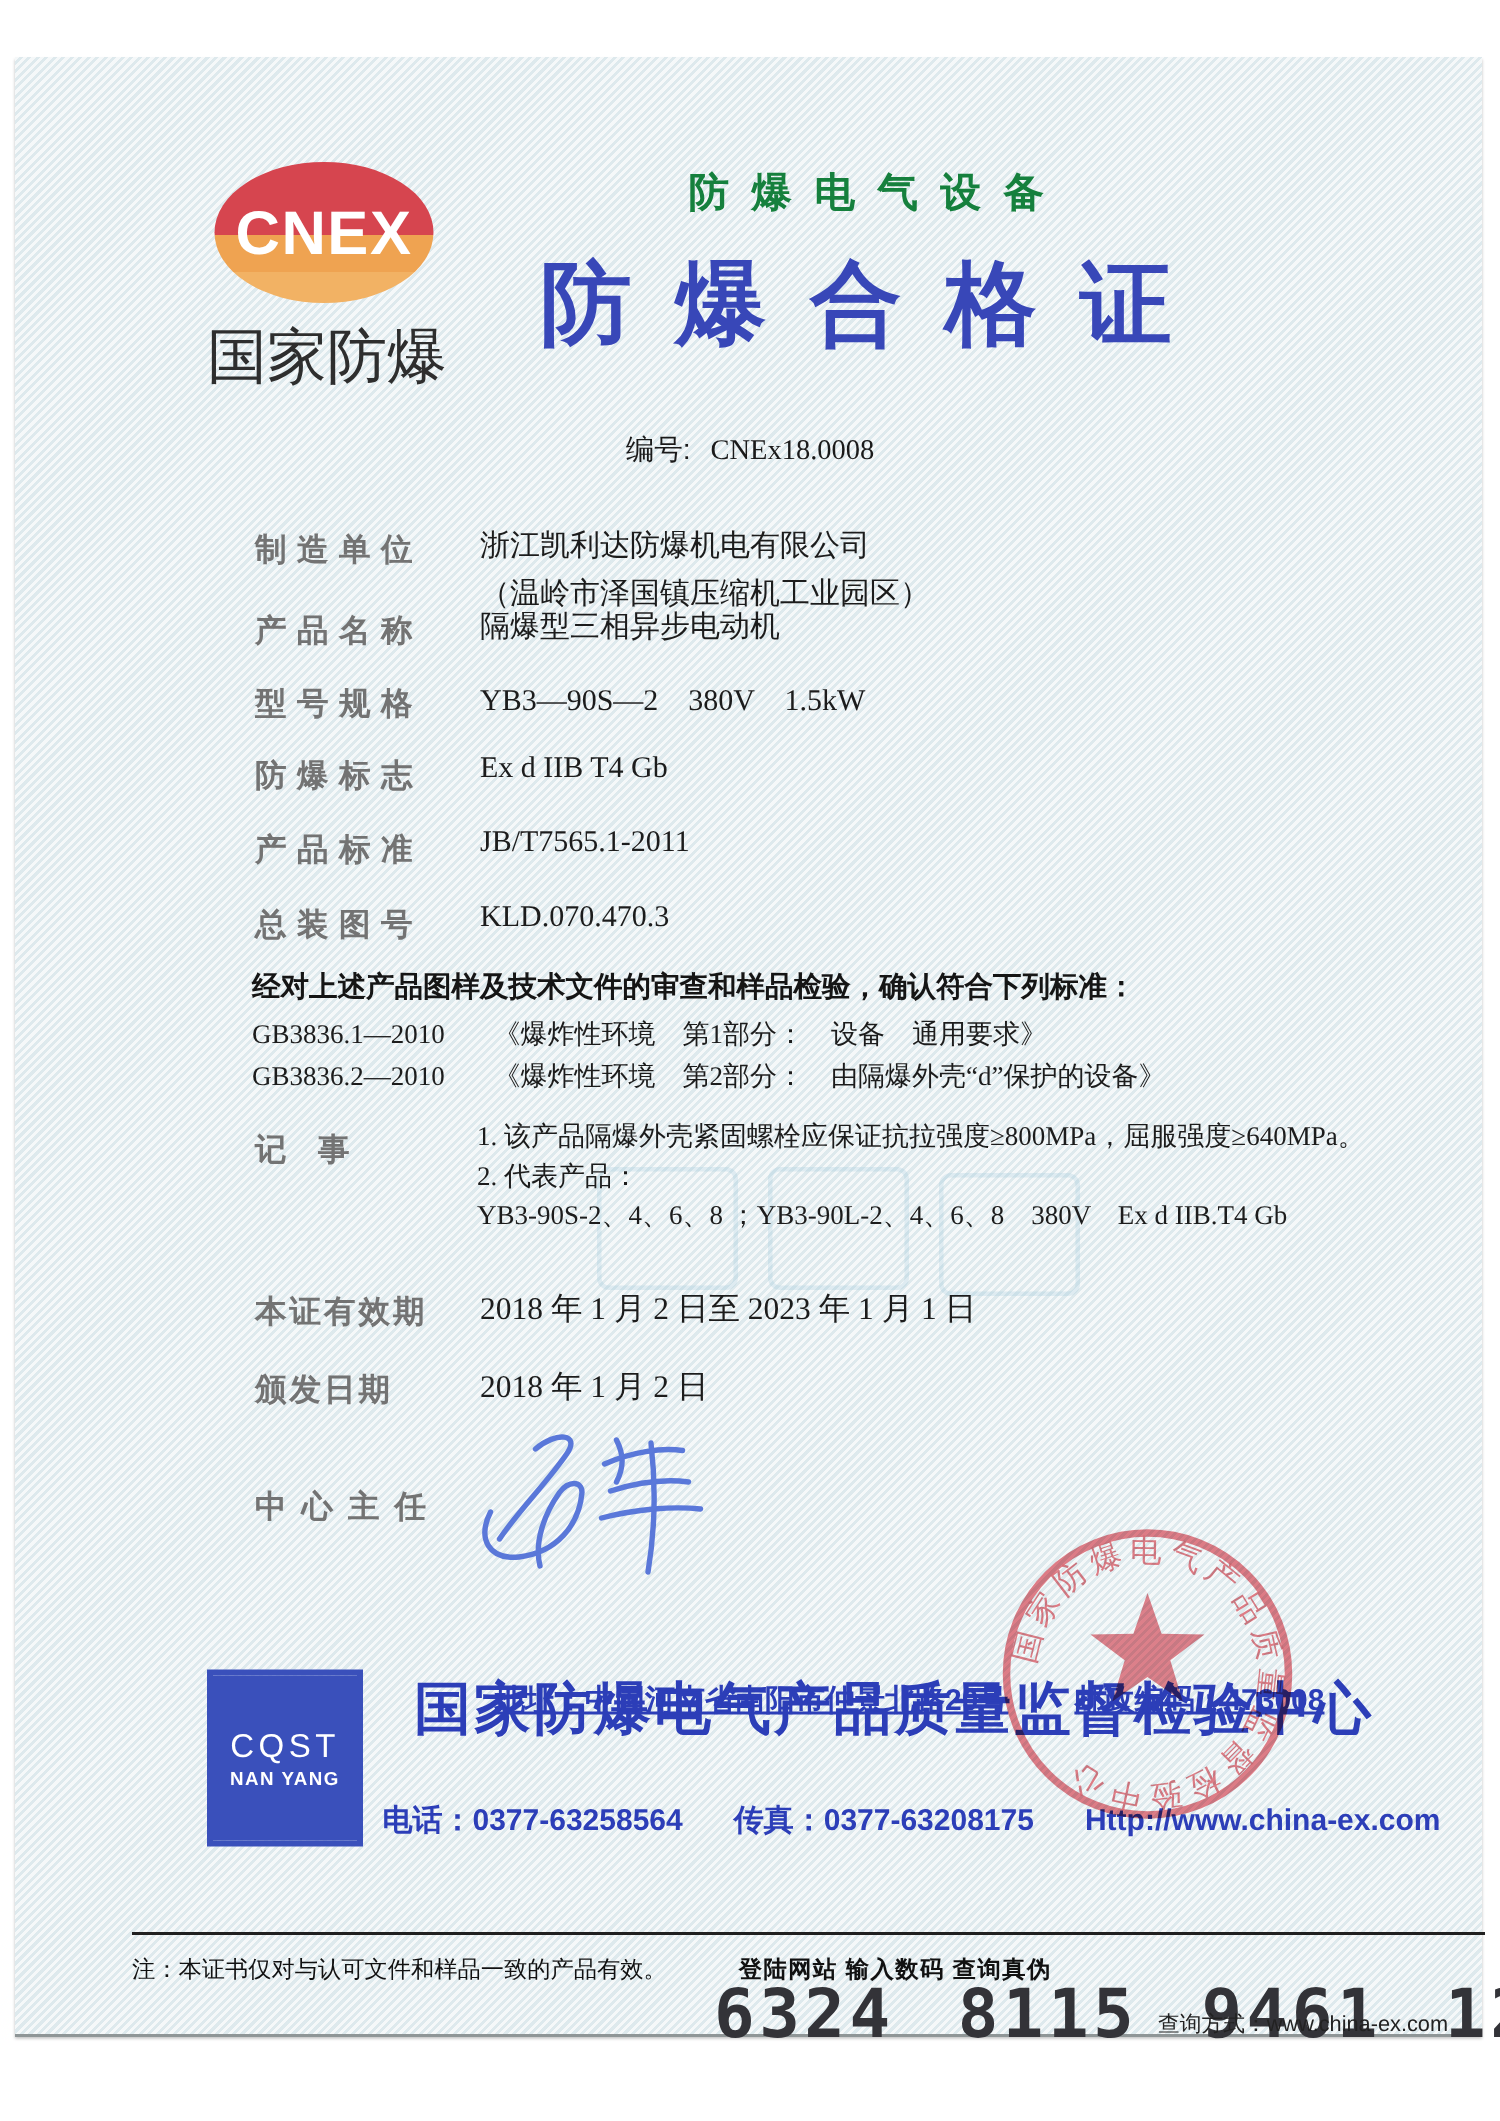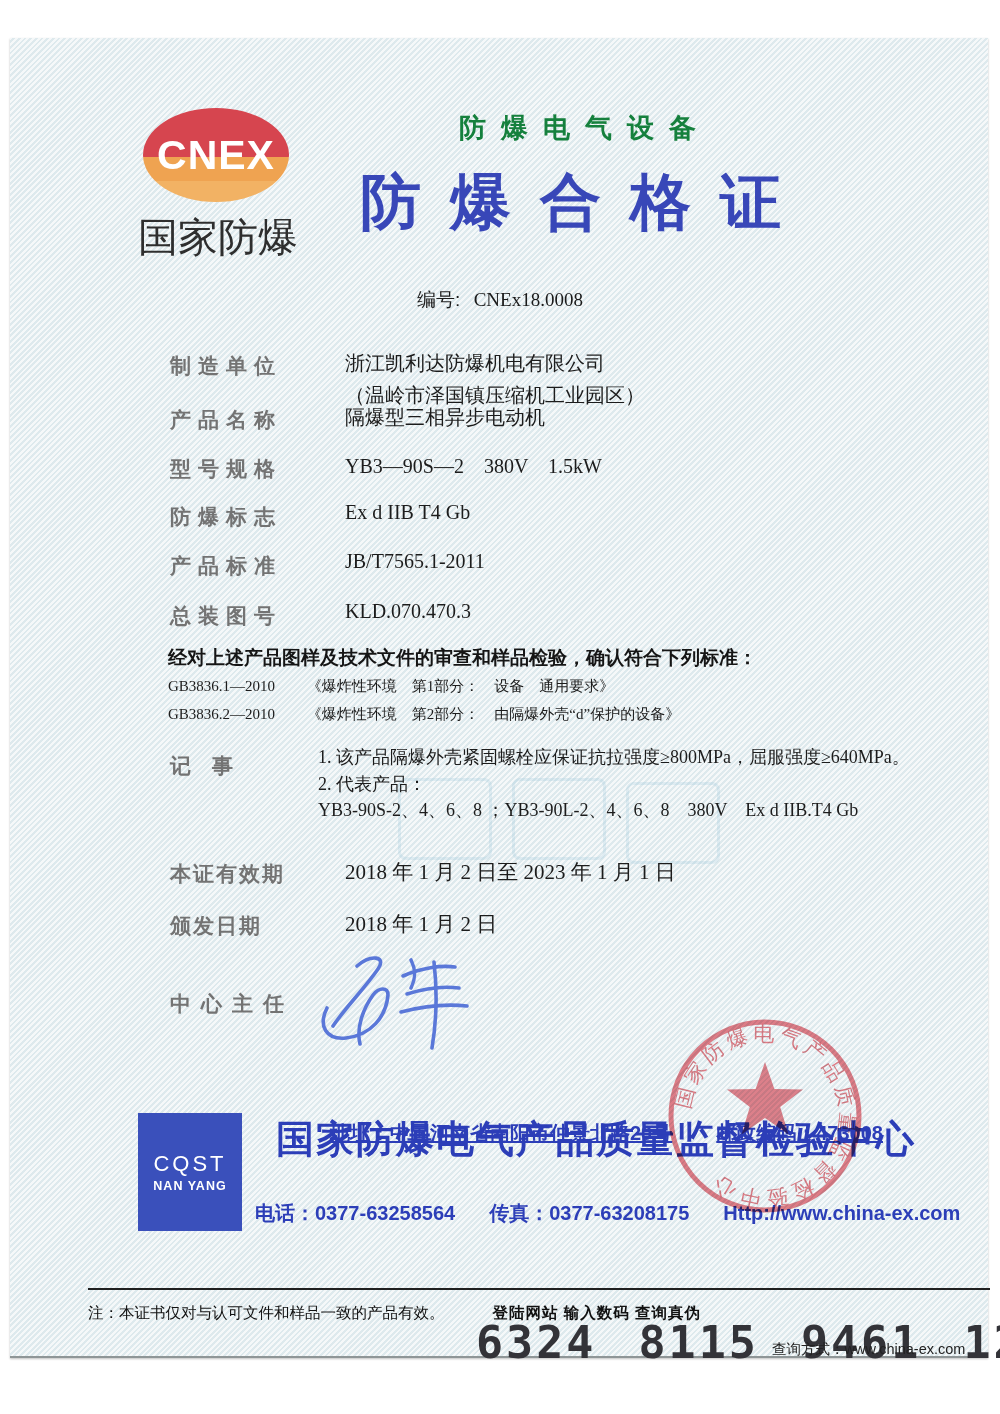--- a/index.html
+++ b/index.html
@@ -32,24 +32,24 @@
     display:flex;align-items:center;justify-content:center;
   }
   .cnex-text{color:#fff;font-weight:bold;font-size:41px;letter-spacing:1px;font-family:"Liberation Sans",sans-serif;}
   .cnex-caption{left:133px;top:210px;width:170px;text-align:center;font-size:40px;color:#2e2e2e;}
   .doc-subtitle{left:340px;top:110px;width:490px;text-align:center;font-size:27px;font-weight:bold;letter-spacing:15px;color:#15803d;}
   .doc-title{left:320px;top:162px;width:530px;text-align:center;font-size:61px;font-weight:bold;letter-spacing:29px;color:var(--title-blue);}
   .cert-no{left:300px;top:287px;width:400px;text-align:center;font-size:19px;color:#1a1a1a;}
   .cert-no .val{font-family:"Liberation Serif",serif;margin-left:8px;}
   
   .flabel{left:170px;font-size:21px;font-weight:bold;letter-spacing:7px;color:#737373;white-space:nowrap;}
-  .fval{left:320px;font-size:20px;font-family:"Liberation Serif",serif;color:#1c1c1c;white-space:nowrap;margin-left:25px;}
+  .fval{left:320px;font-size:20px;font-family:"Liberation Serif",serif;color:#1c1c1c;white-space:nowrap;}
   
   .intro{left:168px;top:645px;font-size:19px;font-weight:bold;color:#151515;white-space:nowrap;}
-  .std{left:168px;font-size:15px;font-family:"Liberation Serif",serif;color:#1c1c1c;white-space:nowrap;}
+  .std{left:168px;font-size:18px;font-family:"Liberation Serif",serif;color:#1c1c1c;white-space:nowrap;}
   .std .code{margin-right:28px;}
   
   .remark-line{left:318px;font-size:18px;font-family:"Liberation Serif",serif;color:#1c1c1c;white-space:nowrap;}
   
   .sig{left:315px;top:946px;width:165px;height:112px;}
   
   .ghost{border:3px solid rgba(140,190,215,.22);border-radius:8px;}
   
   .ex-box{
     left:138px;top:1113px;width:96px;height:110px;background:#eef3f5;

